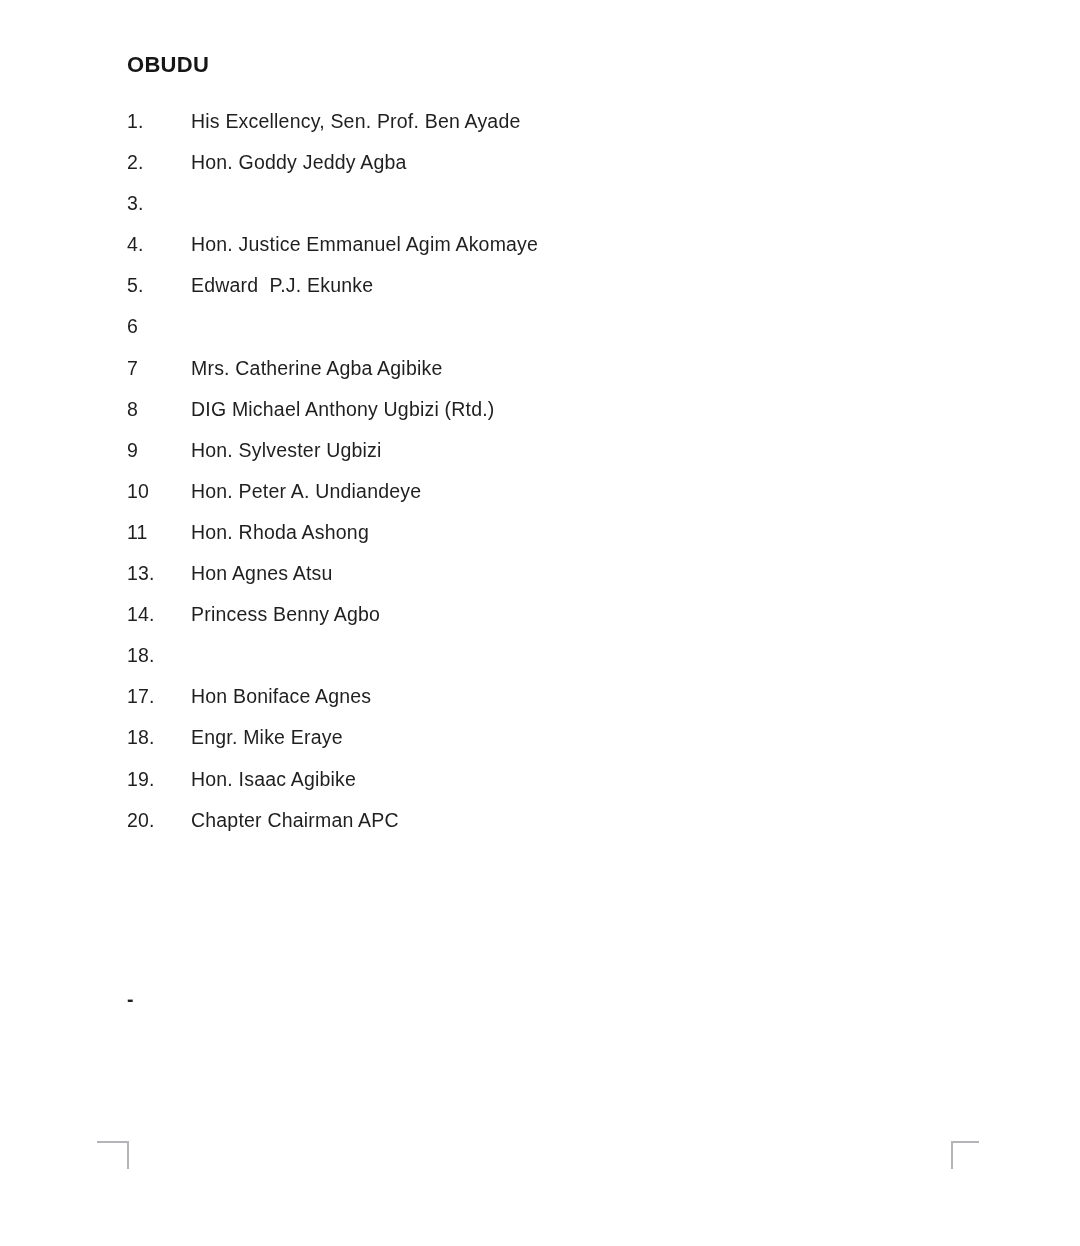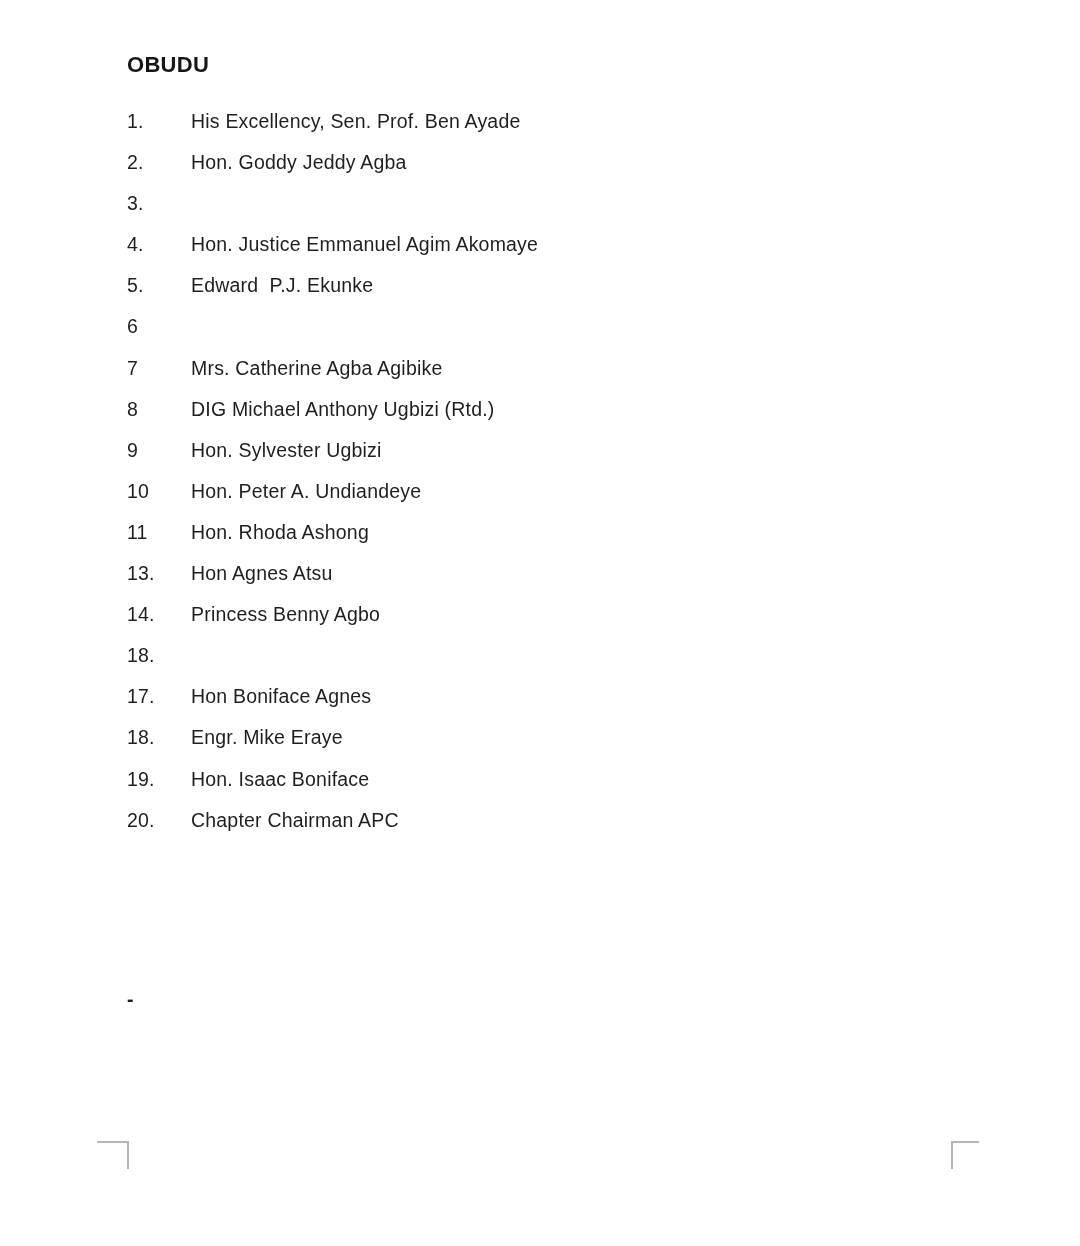--- a/index.html
+++ b/index.html
@@ -136,21 +136,21 @@
     <div class="row">
       <span class="num">17.</span>
       <span class="name">Hon Boniface Agnes</span>
     </div>
     <div class="row">
       <span class="num">18.</span>
       <span class="name">Engr. Mike Eraye</span>
     </div>
     <div class="row">
       <span class="num">19.</span>
-      <span class="name">Hon. Isaac Boniface</span>
+      <span class="name">Hon. Isaac Agibike</span>
     </div>
     <div class="row">
       <span class="num">20.</span>
       <span class="name">Chapter Chairman APC</span>
     </div>
   </div>
 
   <div class="dash">-</div>
 
   <div class="corner corner-left"></div>

